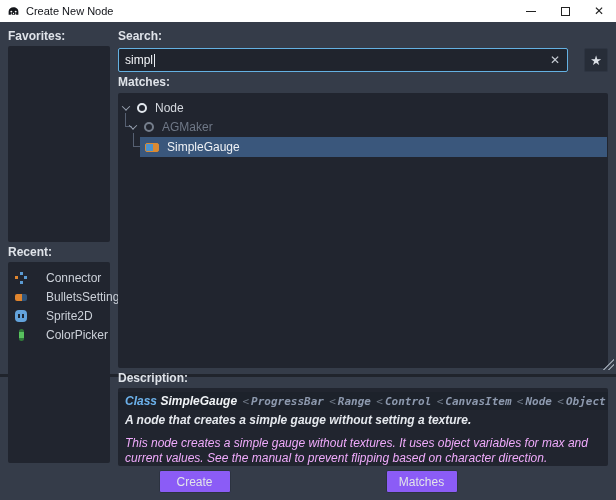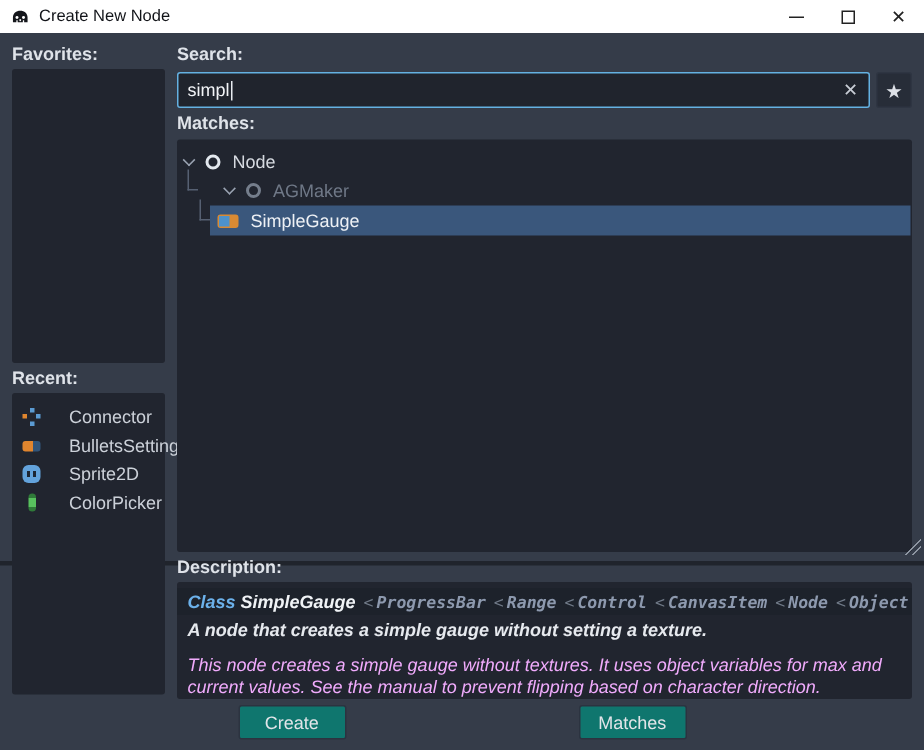--- a/index.html
+++ b/index.html
@@ -34,54 +34,54 @@
   .connector-dot.d-bottom { left:4.5px; bottom:0; }
   .connector-dot.d-left { left:0; top:4.5px; background:#e0852e; }
   .bullets-pill { position:absolute; left:0; top:3px; width:12px; height:7px; border-radius:2px; background:linear-gradient(90deg,#e0852e 0 58%, #31557a 58% 100%); }
   .sprite-face { position:absolute; inset:0; background:#63a3dc; border-radius:4px; }
   .sprite-eye { position:absolute; width:2px; height:4px; background:#1d2633; top:4px; }
   .sprite-eye.e-l { left:3px; } .sprite-eye.e-r { right:3px; }
   .colorrect-box { position:absolute; inset:0; border:1.5px solid #c9ced6; background:linear-gradient(120deg,#4fae4f 15%,#b8b840 45%,#cc4444 70%,#4b62c0 100%); border-radius:1px; }
   .picker-drop { position:absolute; left:4px; top:0; width:4.5px; height:12px; border-radius:3px; background:linear-gradient(180deg,#2f7a39 0 25%,#58c25e 25% 75%,#2f7a39 75%); }
 
   
-  .search-row { position:absolute; left:118px; top:48px; width:490px; height:24px; display:flex; gap:4px;text-align:center; }
+  .search-row { position:absolute; left:118px; top:48px; width:490px; height:24px; display:flex; gap:16px;text-align:center; }
   .search-input { flex:1; height:24px; background:#20242d; border:1px solid #64b1e2; border-radius:2px; display:flex; align-items:center; padding:0 6px; font-size:12px; color:#f2f4f7; position:relative; }
   .caret { width:1px; height:13px; background:#e8ecf1; margin-left:1px; }
   .clear-x { position:absolute; right:7px; top:4px; font-size:12px; color:#c7ccd4; cursor:default; }
   .star-btn { width:24px; height:24px; background:#272d38; border:1px solid #2e3542; border-radius:2px; display:flex; align-items:center; justify-content:center; color:#dde1e7; font-size:13px; cursor:default; }
 
   #matches-panel { left:118px; top:93px; width:490px; height:275px; }
 
   .tree-row { position:absolute; left:0; width:100%; height:20px; display:flex; align-items:center; font-size:12px; cursor:default; }
   .chev { width:6px; height:6px; border-right:1.5px solid #9aa3b2; border-bottom:1.5px solid #9aa3b2; transform:rotate(45deg) translate(-1px,-1px); flex:0 0 auto; }
   .ring { width:10px; height:10px; border-radius:50%; border:2px solid #e3e8ee; flex:0 0 auto; }
   .ring.dim { border-color:#757e8c; }
   .tree-line { position:absolute; border-left:1px solid #566072; border-bottom:1px solid #566072; }
   #line-agmaker { left:7px; top:20px; width:7px; height:14px; }
   #line-simplegauge { left:15px; top:40px; width:9px; height:14px; }
   #row-node { top:5px; padding-left:5px; gap:8px; color:#d6dae0; }
-  #row-agmaker { top:24px; padding-left:32px; gap:8px; color:#6f7887; }
+  #row-agmaker { top:24px; padding-left:12px; gap:8px; color:#6f7887; }
   #row-simplegauge { top:44px; padding-left:22px; }
   .sel-area { flex:1; height:20px; background:#3a577c; display:flex; align-items:center; gap:8px; padding-left:5px; color:#eef1f5; margin-right:1px; }
   .gauge-icon { width:14px; height:9px; border:1.5px solid #d98a33; border-radius:2px; background:#d98a33; position:relative; flex:0 0 auto; }
   .gauge-fill { position:absolute; left:0; top:0; bottom:0; width:60%; background:#4d92cc; }
 
   #desc-panel { left:118px; top:388px; width:490px; height:78px; padding:4px 7px; font-size:12px; overflow:hidden;font-style:italic; }
   .class-line { margin:0 -7px; padding:2px 7px; background:#1d222b; white-space:nowrap; font-size:12px; }
   .kw { color:#6cb1ea; font-weight:bold; }
   .cls { color:#f0f3f6; font-weight:bold; }
   .sep { color:#707a88; font-family:"DejaVu Sans Mono", monospace; font-size:11px; padding:0 2px; }
   .chain { color:#8d99ae; font-family:"DejaVu Sans Mono", monospace; font-size:11px; font-weight:bold; }
   .summary { margin-top:3px; font-weight:bold; color:#e6e9ee; }
   .body-text { margin-top:9px; color:#f0abfc; line-height:15px; }
 
   
   .footer { position:absolute; left:0; top:470px; width:616px; display:flex; justify-content:center; gap:155px; }
-  .dlg-btn { width:72px; height:23px; background:#0f766e; border:1px solid #2c3340; border-radius:2px; color:#e2e5e9; font-size:12px; font-family:"Liberation Sans", sans-serif; cursor:default; }
+  .dlg-btn { width:72px; height:23px; background:#8b5cf6; border:1px solid #2c3340; border-radius:2px; color:#e2e5e9; font-size:12px; font-family:"Liberation Sans", sans-serif; cursor:default; }
 
   .resize-grip { position:absolute; right:2px; bottom:4px; width:11px; height:11px;
     background:linear-gradient(135deg, transparent 0 50%, #8e96a2 50% 56%, transparent 56% 72%, #8e96a2 72% 78%, transparent 78%); }
 </style>
 </head>
 <body>
 
 <div class="window">
 
   <div class="titlebar">

